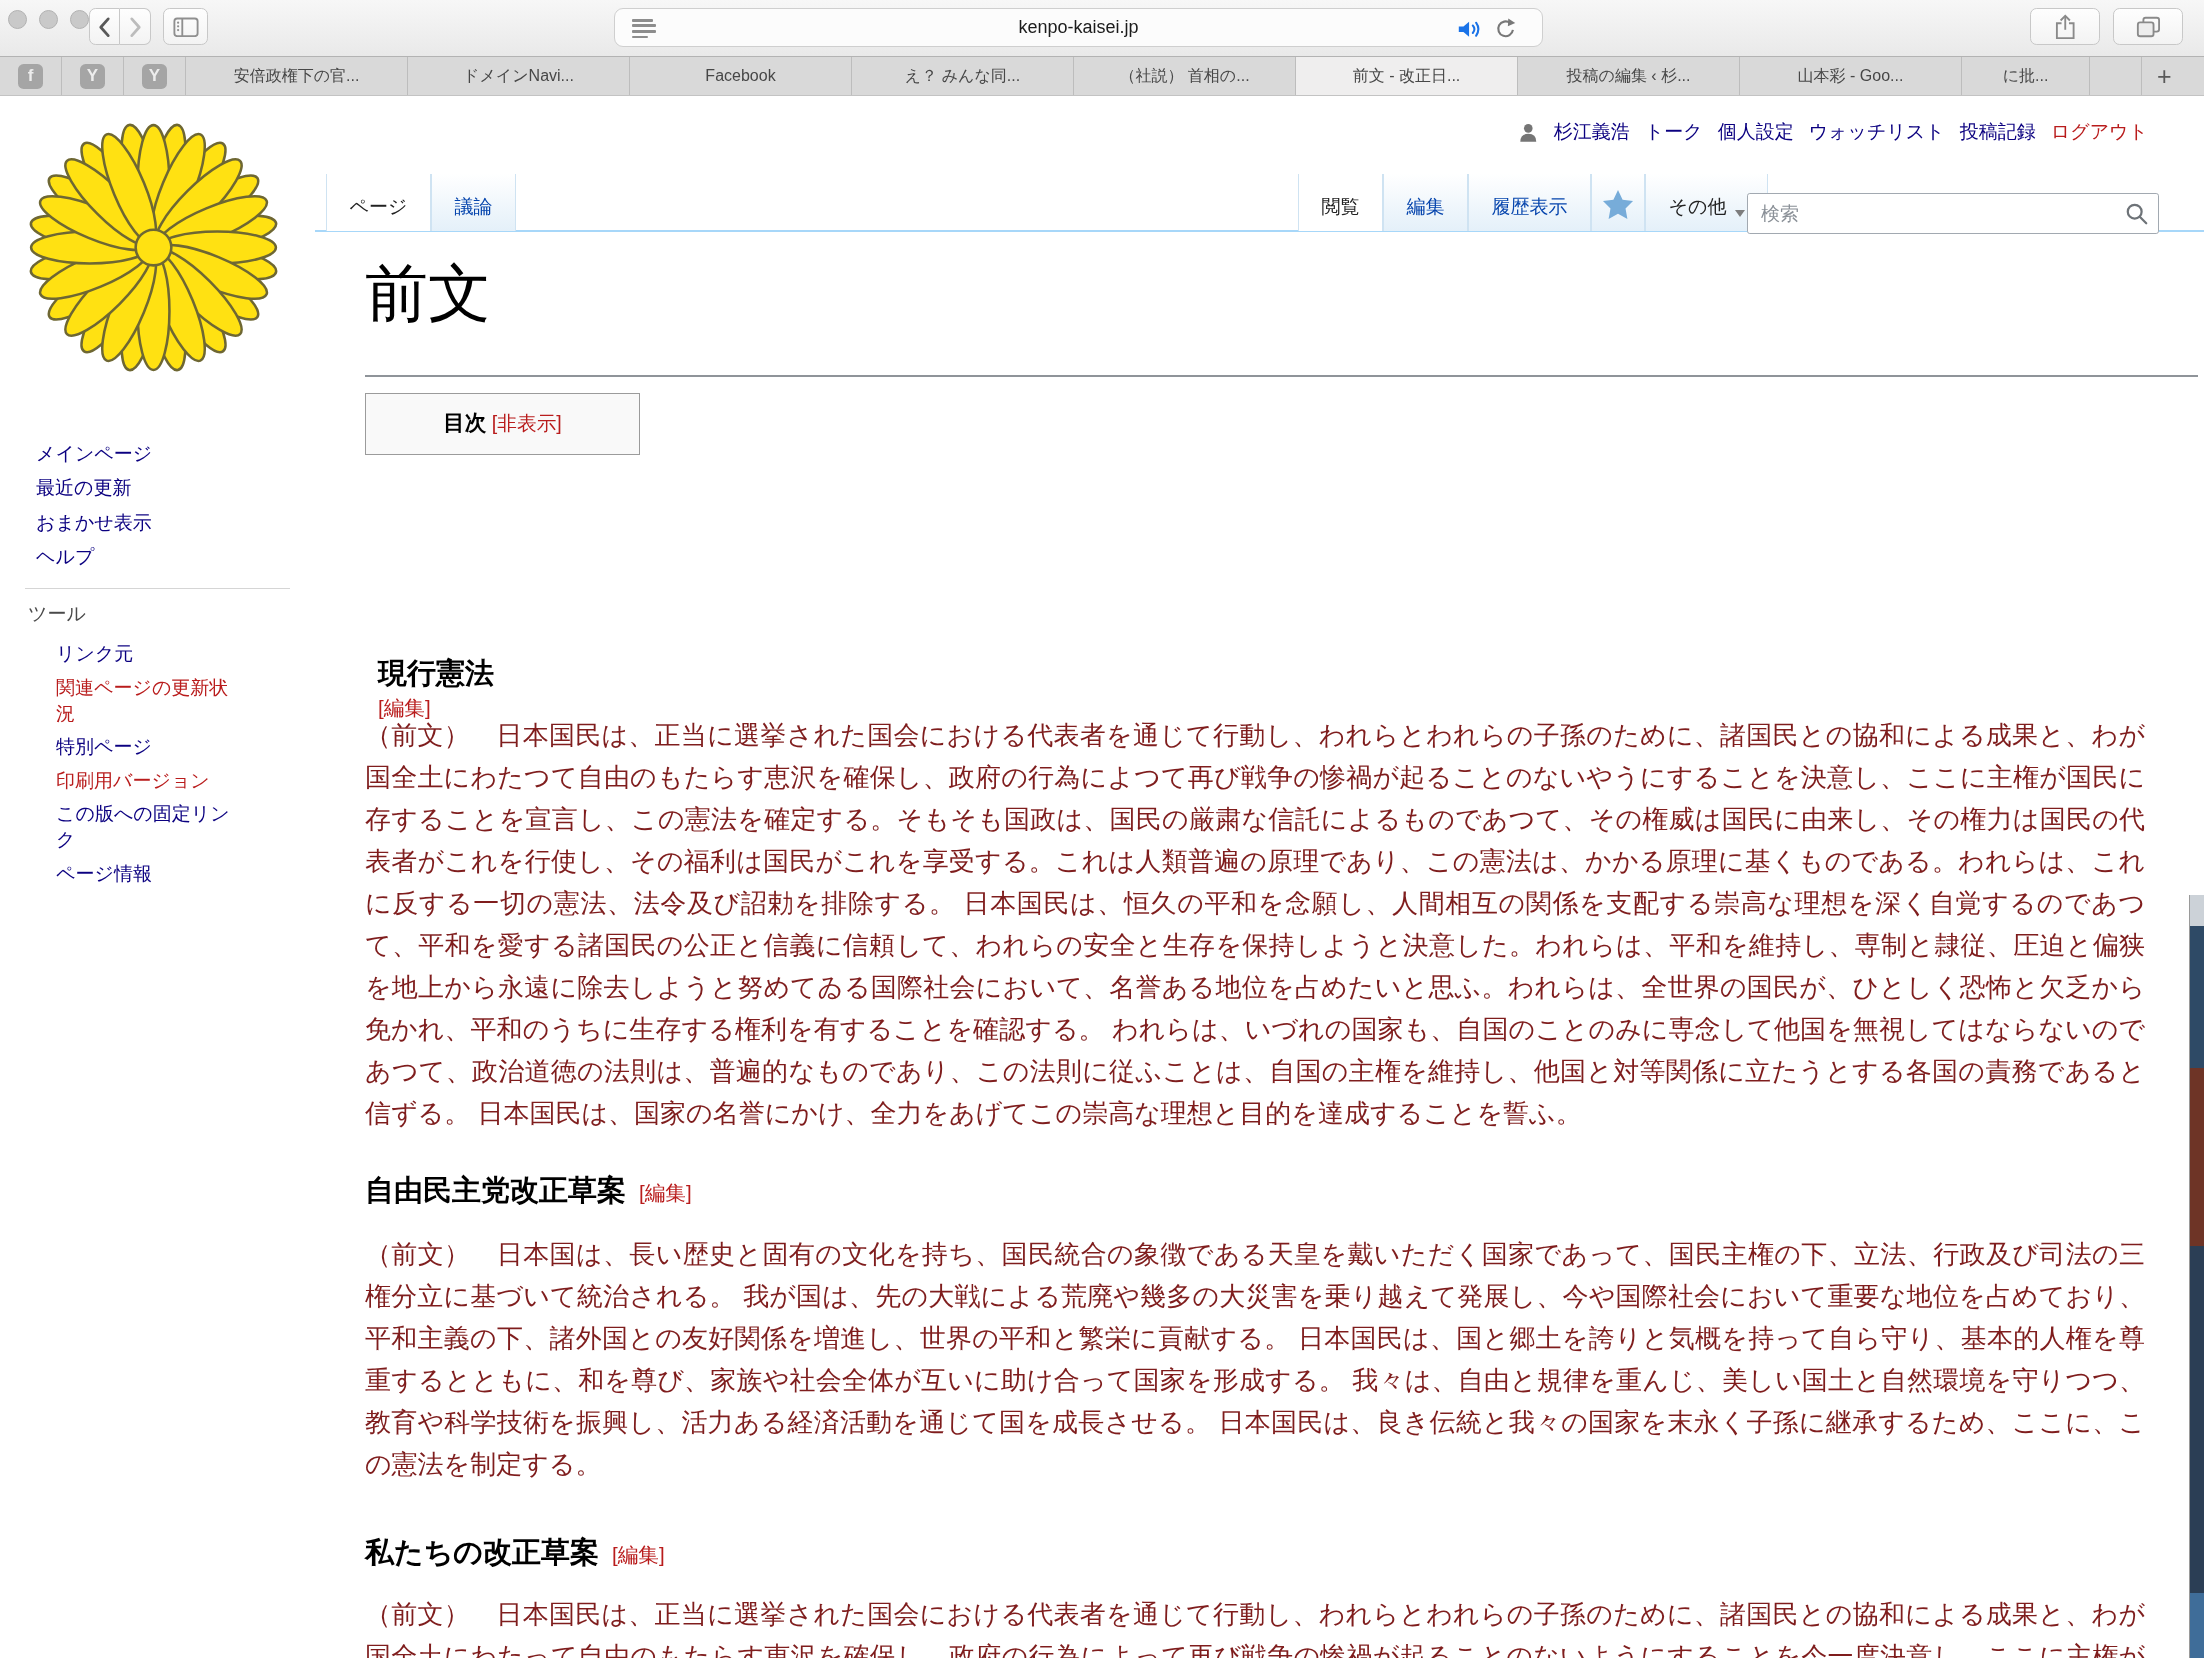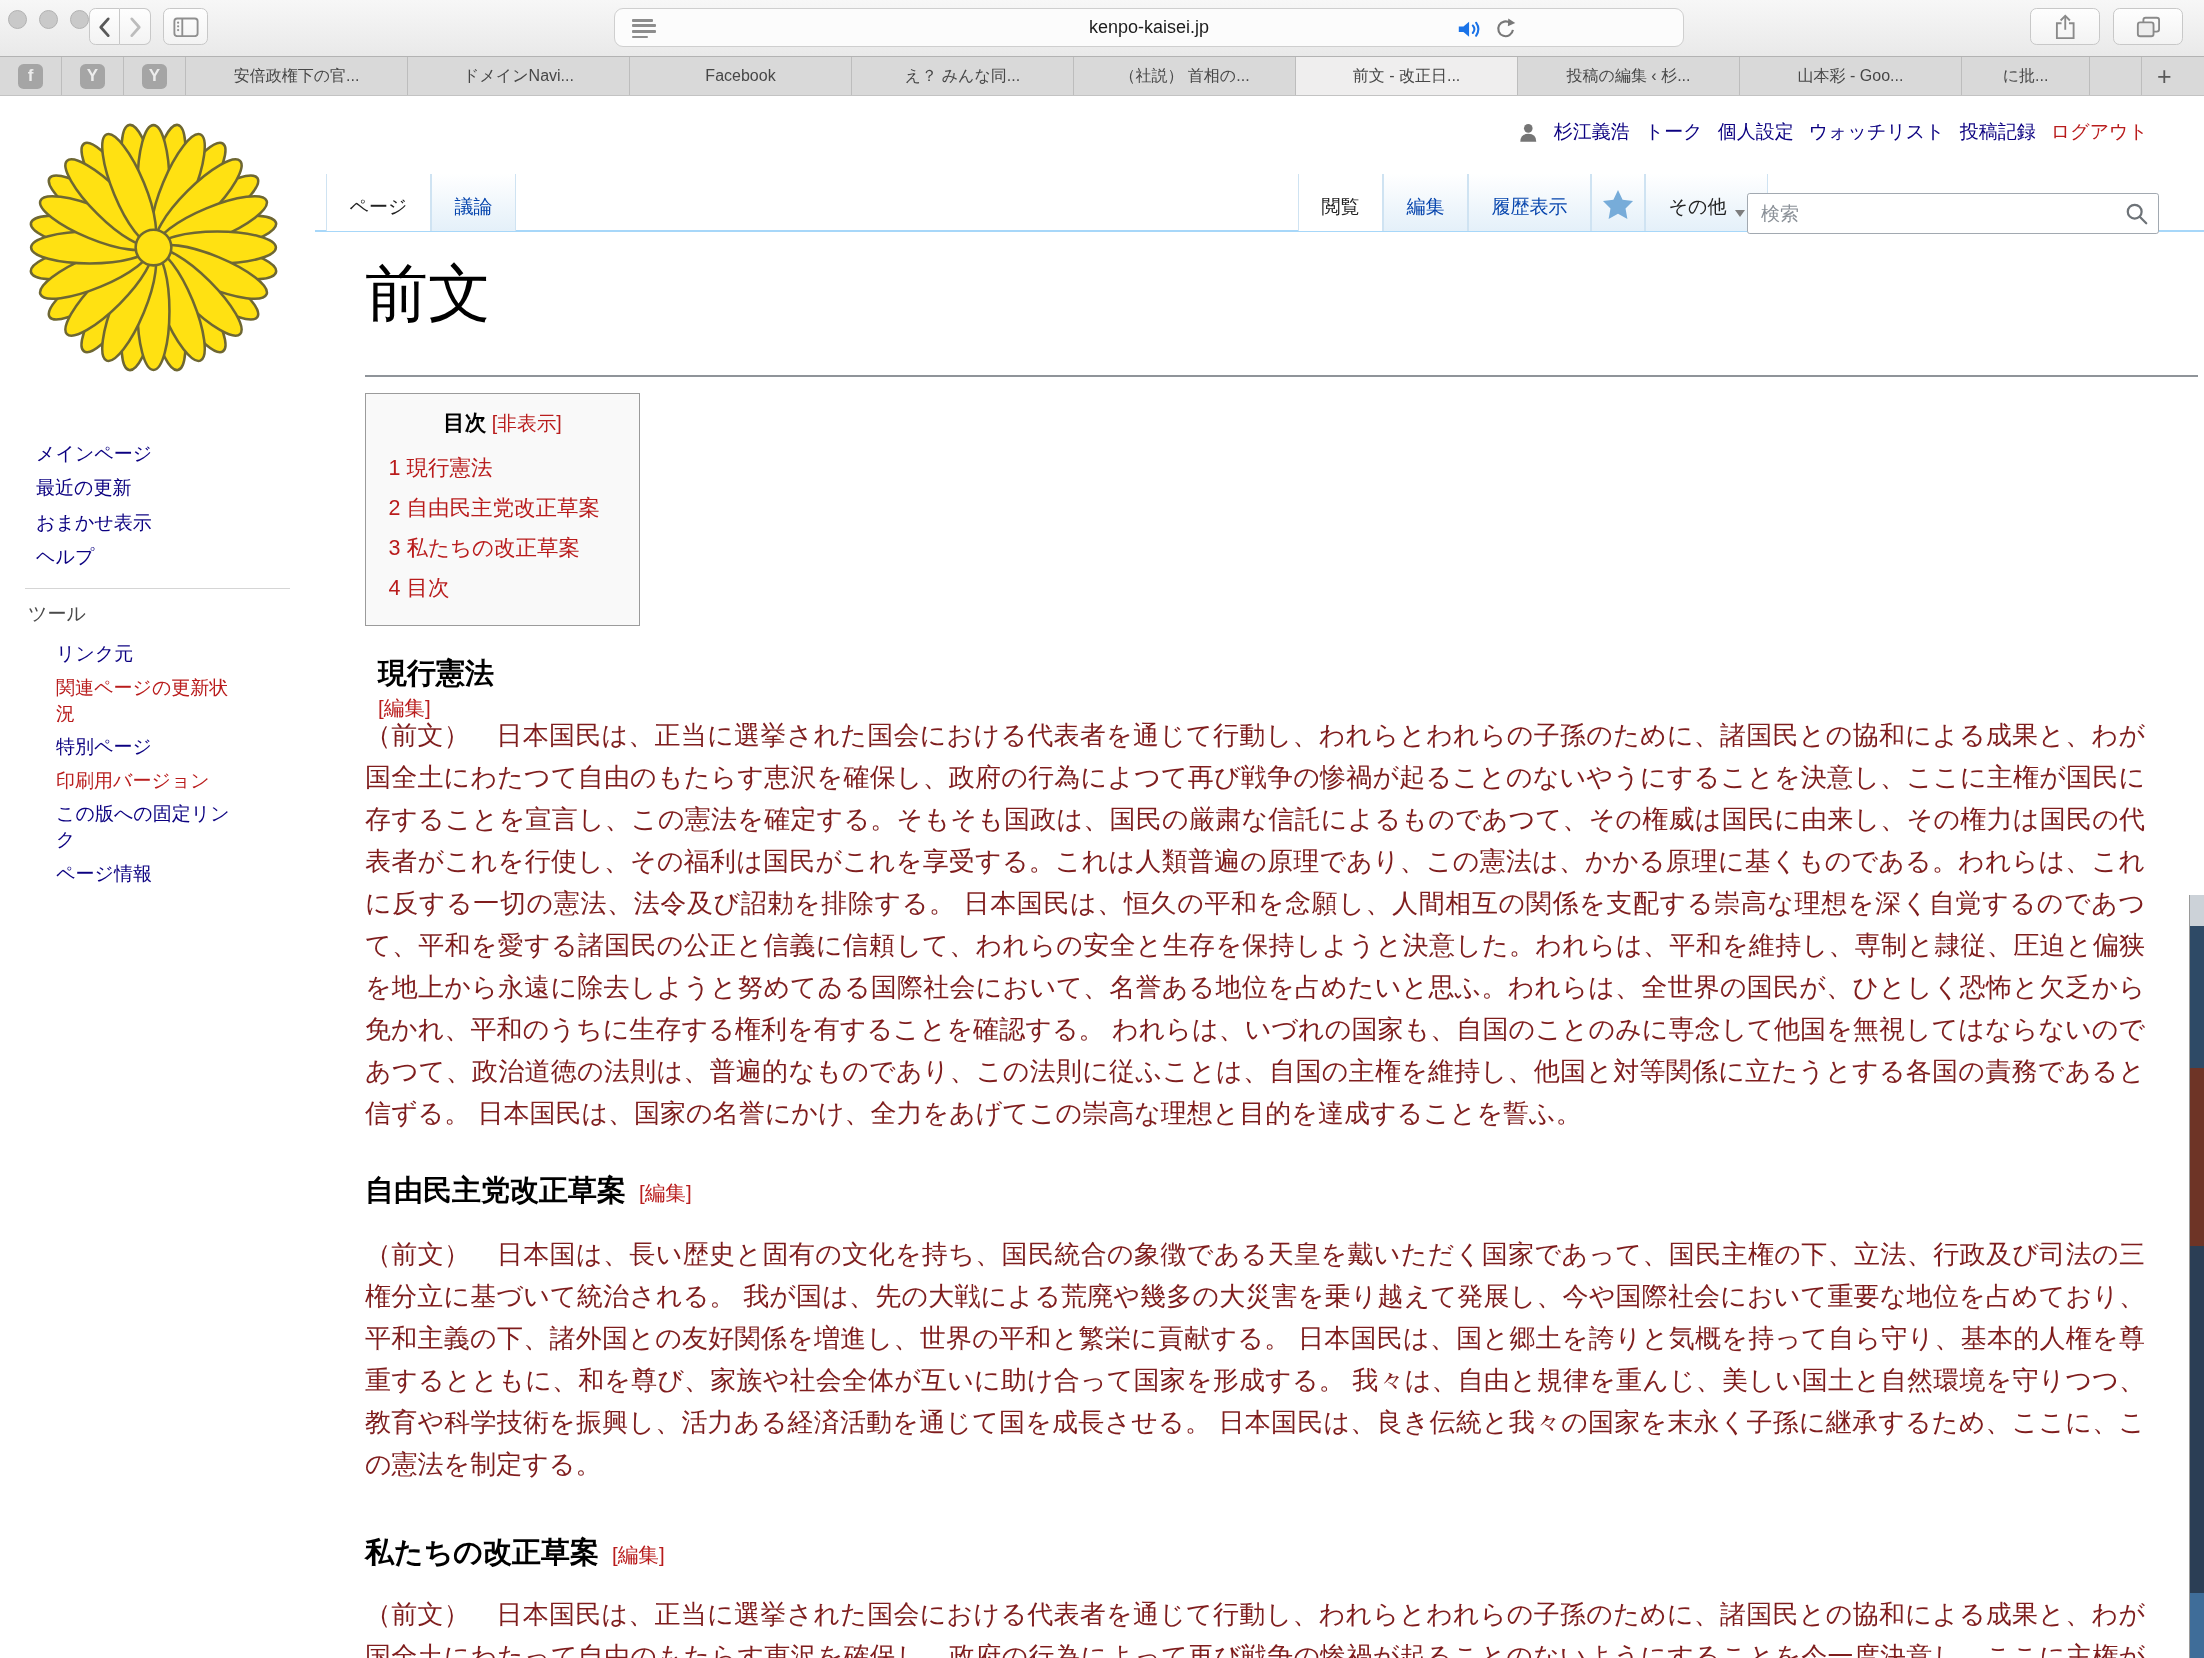--- a/index.html
+++ b/index.html
@@ -25,21 +25,21 @@
   .navgroup .nbtn {
     width:31px; height:37px; background:linear-gradient(#fefefe,#f3f3f3);
     border:0.9px solid #c8c8c8; display:flex; align-items:center; justify-content:center;
   }
   .navgroup .nbtn:first-child { border-radius:6.6px 0 0 6.6px; }
   .navgroup .nbtn:last-child  { border-radius:0 6.6px 6.6px 0; border-left:none; }
   .btn-sidebar { left:163px; width:45px; }
   .btn-share { left:2030px; width:70px; }
   .btn-tabs  { left:2113px; width:70px; }
   .urlfield {
-    position:absolute; left:614px; top:8.4px; width:1070px; height:39px;
+    position:absolute; left:614px; top:8.4px; width:929px; height:39px;
     background:#fcfcfc; border:0.9px solid #cfcfcf; border-radius:9px;
   }
   .url-reader { position:absolute; left:17px; top:9.4px; }
   .url-reader i { display:block; height:2.8px; background:#8d8d8d; margin-bottom:2.8px; border-radius:0.9px; }
   .url-reader i:nth-child(1){width:20.6px;} .url-reader i:nth-child(2){width:24px;}
   .url-reader i:nth-child(3){width:24px;} .url-reader i:nth-child(4){width:16px;}
   .url-text {
     position:absolute; left:0; right:0; top:0; height:37px; line-height:37px;
     text-align:center; font-size:18px; color:#1c1c1c;
   }
@@ -328,26 +328,20 @@
   </span>
 </div>
 
 <h1 class="page-title">前文</h1>
 <div class="title-rule"></div>
 
 <div class="tocbox">
   <div class="toc-head">
     <b>目次</b><a class="lk toggle">[非表示]</a>
   </div>
-  <ul>
-    <li class="lk">1 現行憲法</li>
-    <li class="lk">2 自由民主党改正草案</li>
-    <li class="lk">3 私たちの改正草案</li>
-    <li class="lk">4 目次</li>
-  </ul>
 </div>
 
 <div class="sec-h h2-1">
   <span class="ht">現行憲法</span>
   <a class="edit lk">[編集]</a>
 </div>
 <p class="body-p p-1">（前文）　日本国民は、正当に選挙された国会における代表者を通じて行動し、われらとわれらの子孫のために、諸国民との協和による成果と、わが国全土にわたつて自由のもたらす恵沢を確保し、政府の行為によつて再び戦争の惨禍が起ることのないやうにすることを決意し、ここに主権が国民に存することを宣言し、この憲法を確定する。そもそも国政は、国民の厳粛な信託によるものであつて、その権威は国民に由来し、その権力は国民の代表者がこれを行使し、その福利は国民がこれを享受する。これは人類普遍の原理であり、この憲法は、かかる原理に基くものである。われらは、これに反する一切の憲法、法令及び詔勅を排除する。 日本国民は、恒久の平和を念願し、人間相互の関係を支配する崇高な理想を深く自覚するのであつて、平和を愛する諸国民の公正と信義に信頼して、われらの安全と生存を保持しようと決意した。われらは、平和を維持し、専制と隷従、圧迫と偏狭を地上から永遠に除去しようと努めてゐる国際社会において、名誉ある地位を占めたいと思ふ。われらは、全世界の国民が、ひとしく恐怖と欠乏から免かれ、平和のうちに生存する権利を有することを確認する。 われらは、いづれの国家も、自国のことのみに専念して他国を無視してはならないのであつて、政治道徳の法則は、普遍的なものであり、この法則に従ふことは、自国の主権を維持し、他国と対等関係に立たうとする各国の責務であると信ずる。 日本国民は、国家の名誉にかけ、全力をあげてこの崇高な理想と目的を達成することを誓ふ。</p>
 
 <div class="sec-h h2-2">
   <span class="ht">自由民主党改正草案</span>

